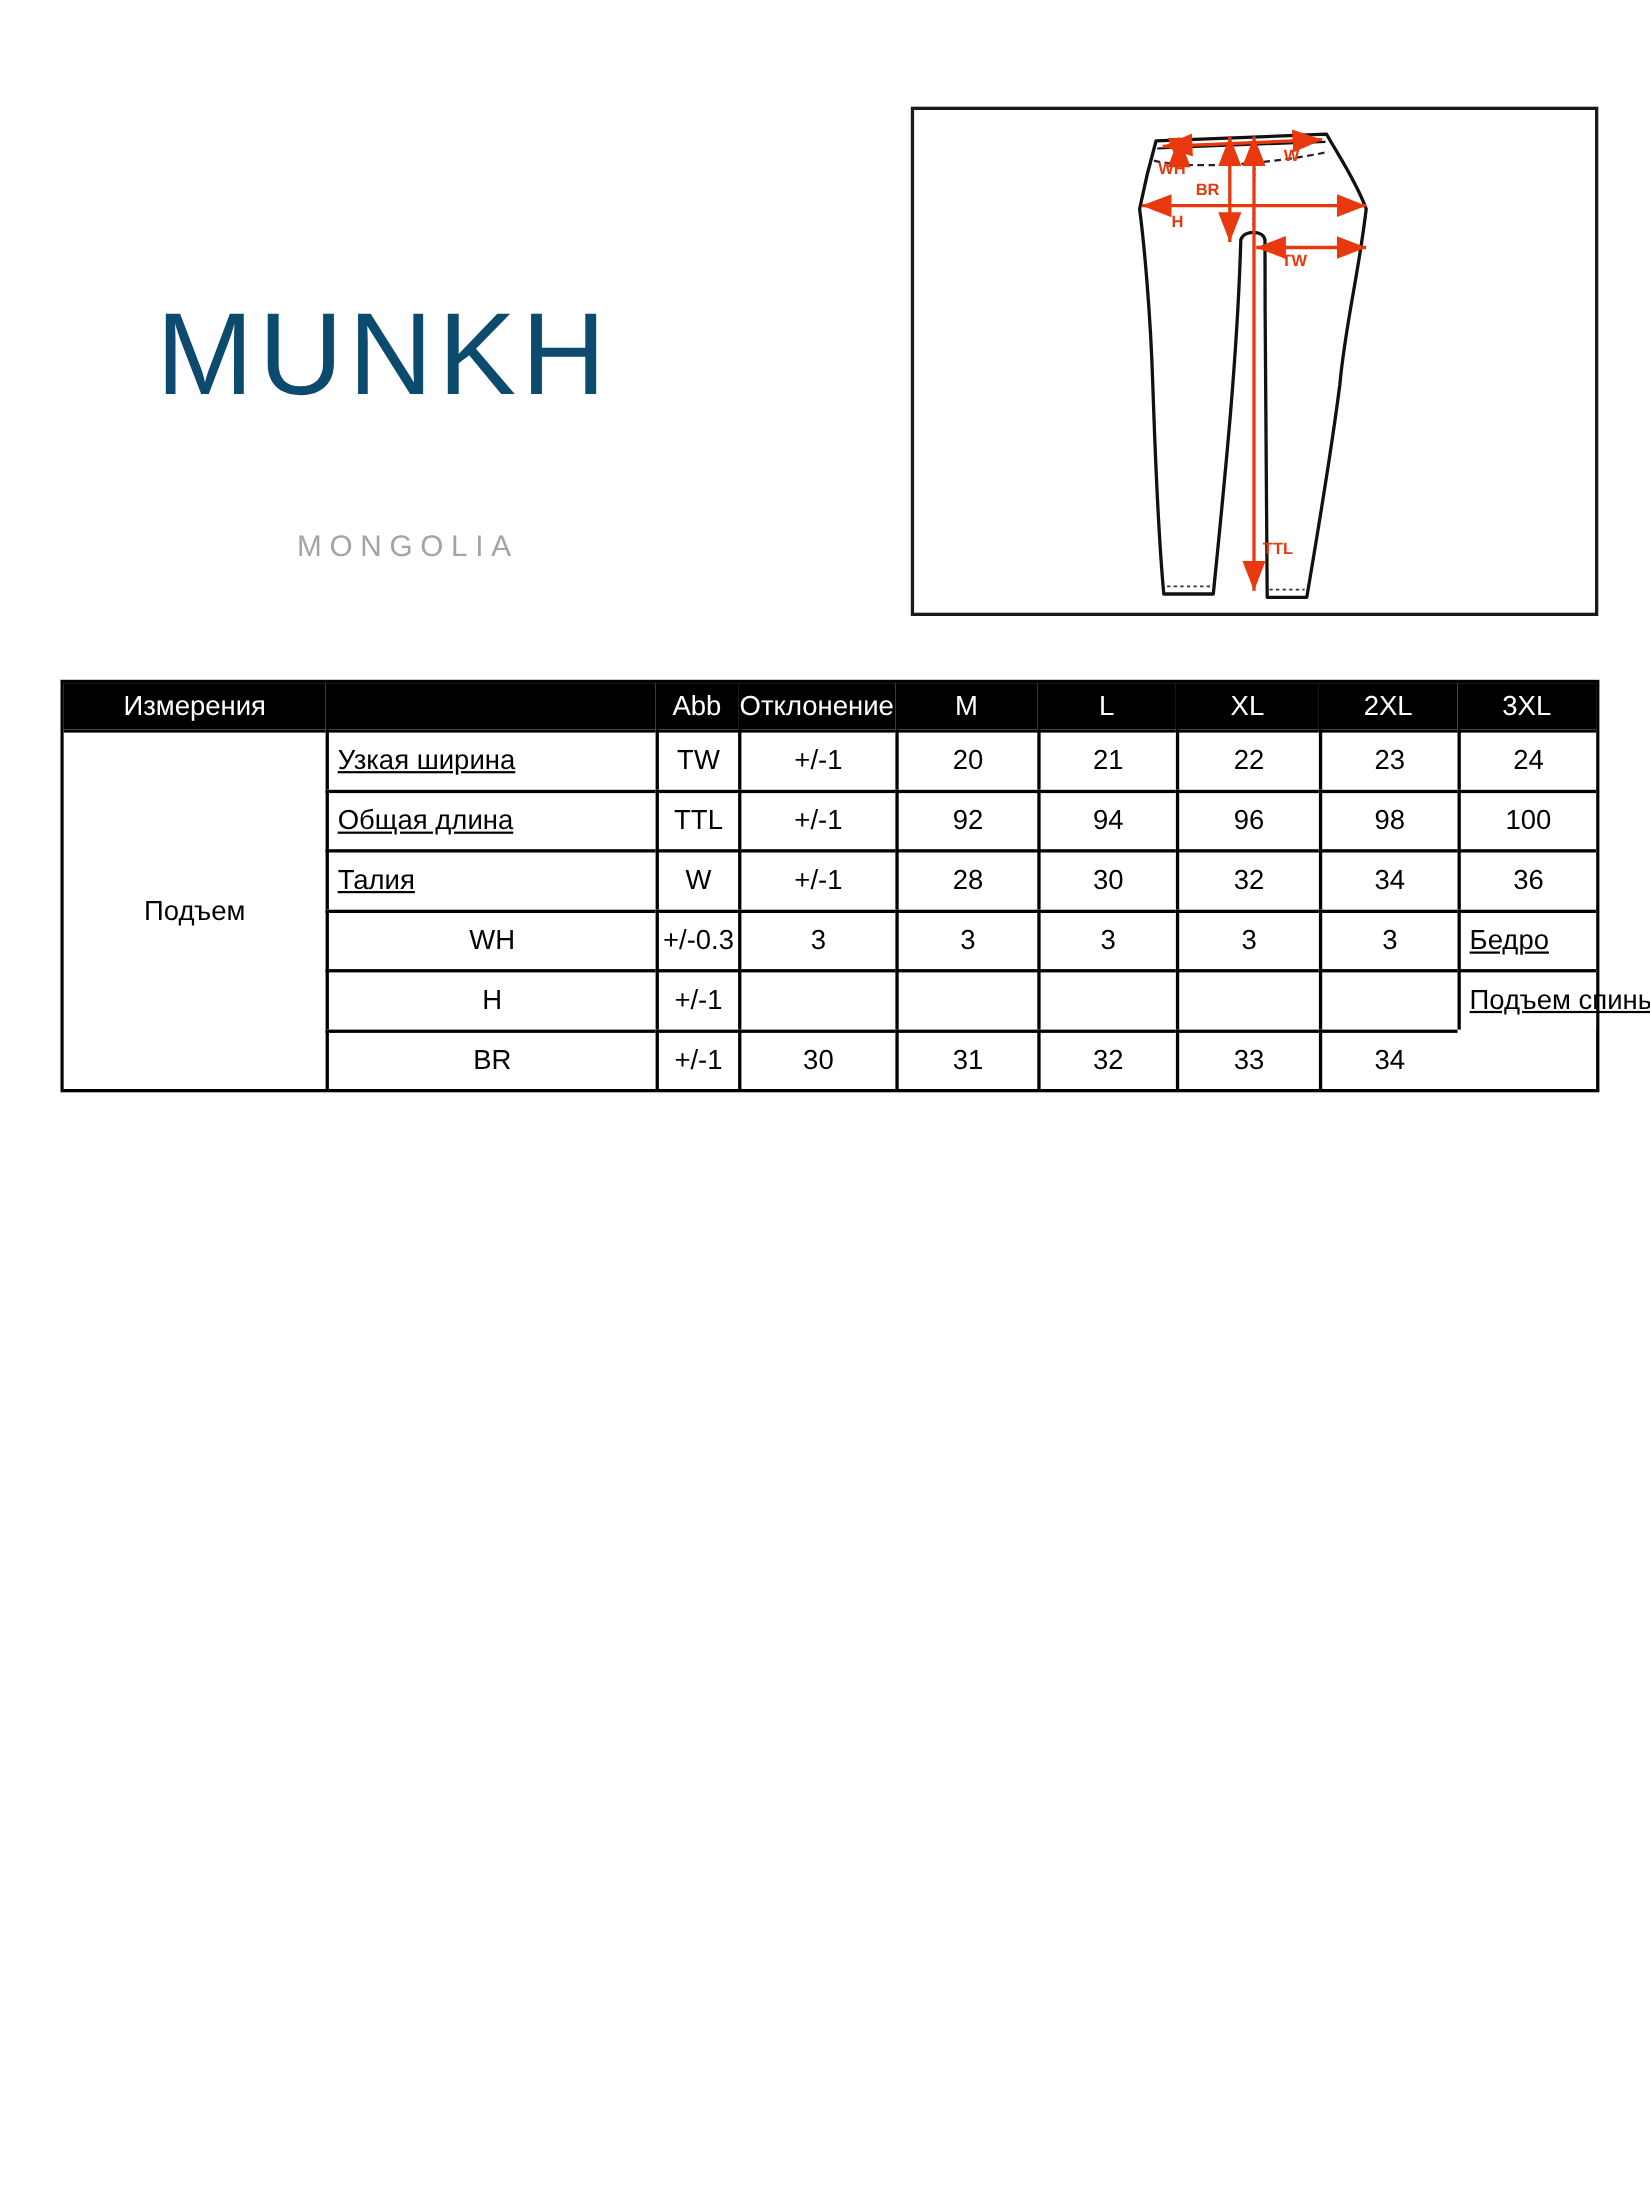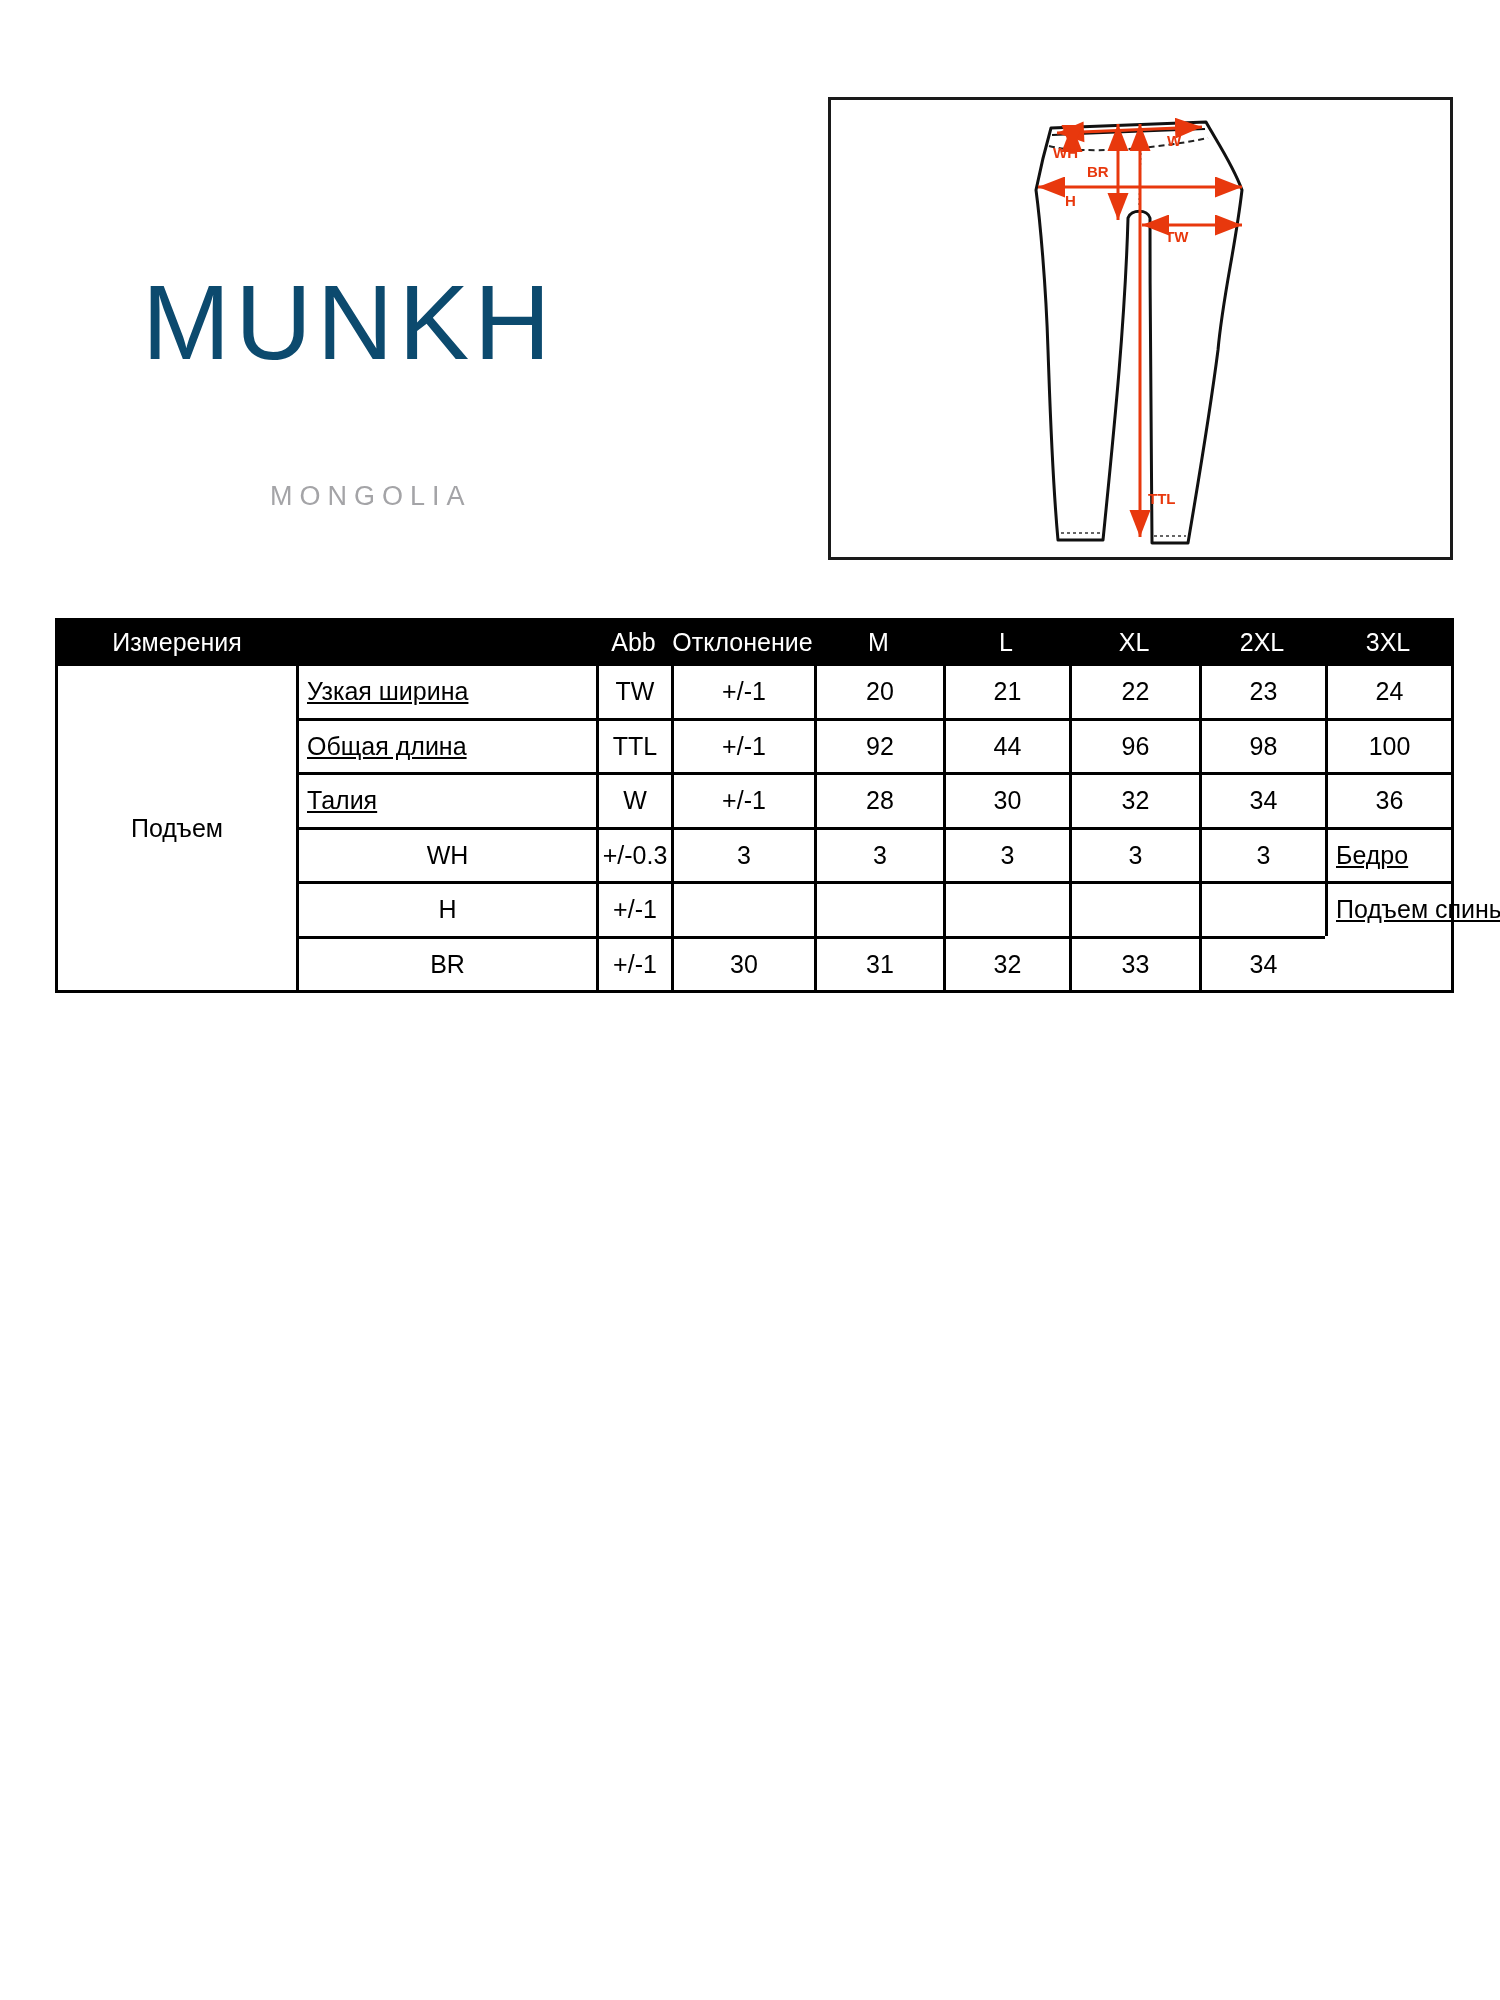--- a/index.html
+++ b/index.html
@@ -172,21 +172,21 @@
     <div class="td">20</div>
     <div class="td">21</div>
     <div class="td">22</div>
     <div class="td">23</div>
     <div class="td">24</div>
 
     <div class="td name">Общая длина</div>
     <div class="td">TTL</div>
     <div class="td">+/-1</div>
     <div class="td">92</div>
-    <div class="td">44</div>
+    <div class="td">94</div>
     <div class="td">96</div>
     <div class="td">98</div>
     <div class="td">100</div>
 
     <div class="td name">Талия</div>
     <div class="td">W</div>
     <div class="td">+/-1</div>
     <div class="td">28</div>
     <div class="td">30</div>
     <div class="td">32</div>

